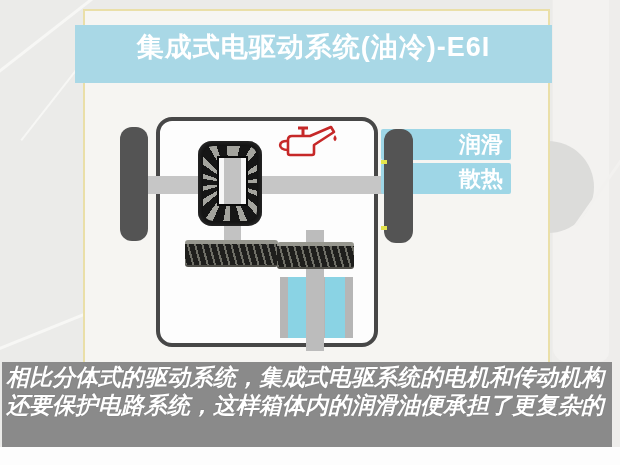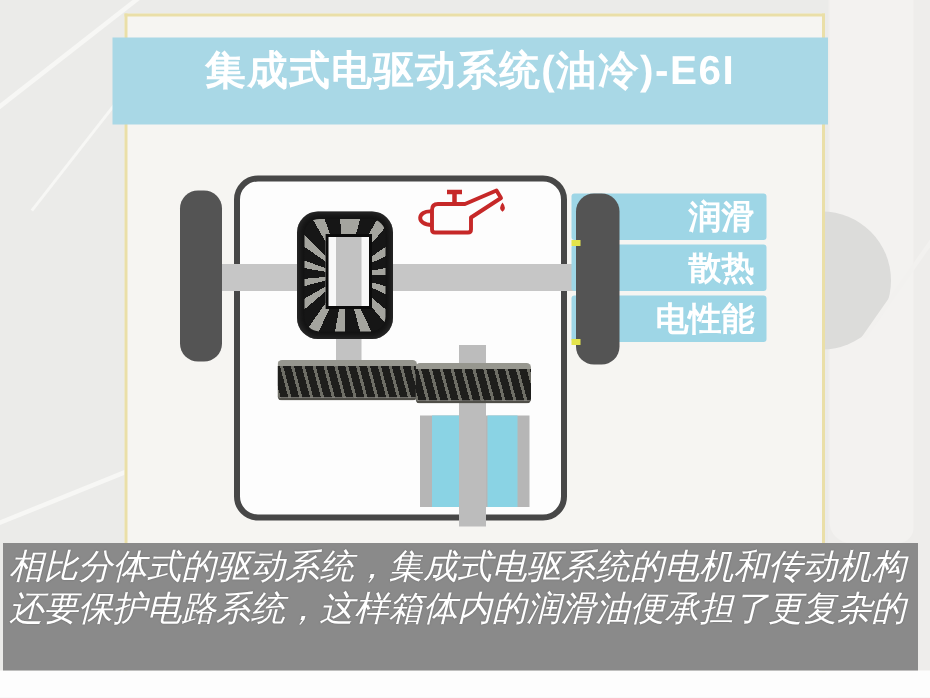--- a/index.html
+++ b/index.html
@@ -54,21 +54,21 @@
   .ytick.t1{left:381px;top:160px;}
   .ytick.t2{left:381px;top:226px;}
 
   
   .label-box{position:absolute;left:381px;width:130px;height:31px;background:#9ed6e6;border-radius:2px;
     color:#ffffff;font-weight:bold;font-size:22px;line-height:31px;text-align:right;
     padding-right:8px;box-sizing:border-box;z-index:2;}
 
   
   .caption{position:absolute;left:2px;top:362px;width:610px;height:85px;background:#8a8a8a;
-    color:#ffffff;font-weight:normal;font-style:italic;font-size:23px;line-height:28px;
+    color:#ffffff;font-weight:bold;font-style:italic;font-size:23px;line-height:28px;
     padding:1px 0 0 4px;box-sizing:border-box;z-index:5;text-shadow:0 0 1px #5d5d5d;white-space:nowrap;}
 </style>
 </head>
 <body>
 
 <div id="stage">
 
   <div class="right-strip"></div>
   <div class="right-panel"></div>
   <div class="bg-circle"></div>
@@ -111,22 +111,19 @@
 
   <div class="ytick t1"></div>
   <div class="ytick t2"></div>
 
   <div class="label-box" style="top:163px;">
     <span>散热</span>
   </div>
   <div class="label-box" style="top:129px;">
     <span>润滑</span>
   </div>
-  <div class="label-box" style="top:197px;">
-    <span>电性能</span>
-  </div>
 
   <div class="caption">
     <div>相比分体式的驱动系统，集成式电驱系统的电机和传动机构</div>
     <div>还要保护电路系统，这样箱体内的润滑油便承担了更复杂的</div>
   </div>
 
 </div>
 
 </body></html>

